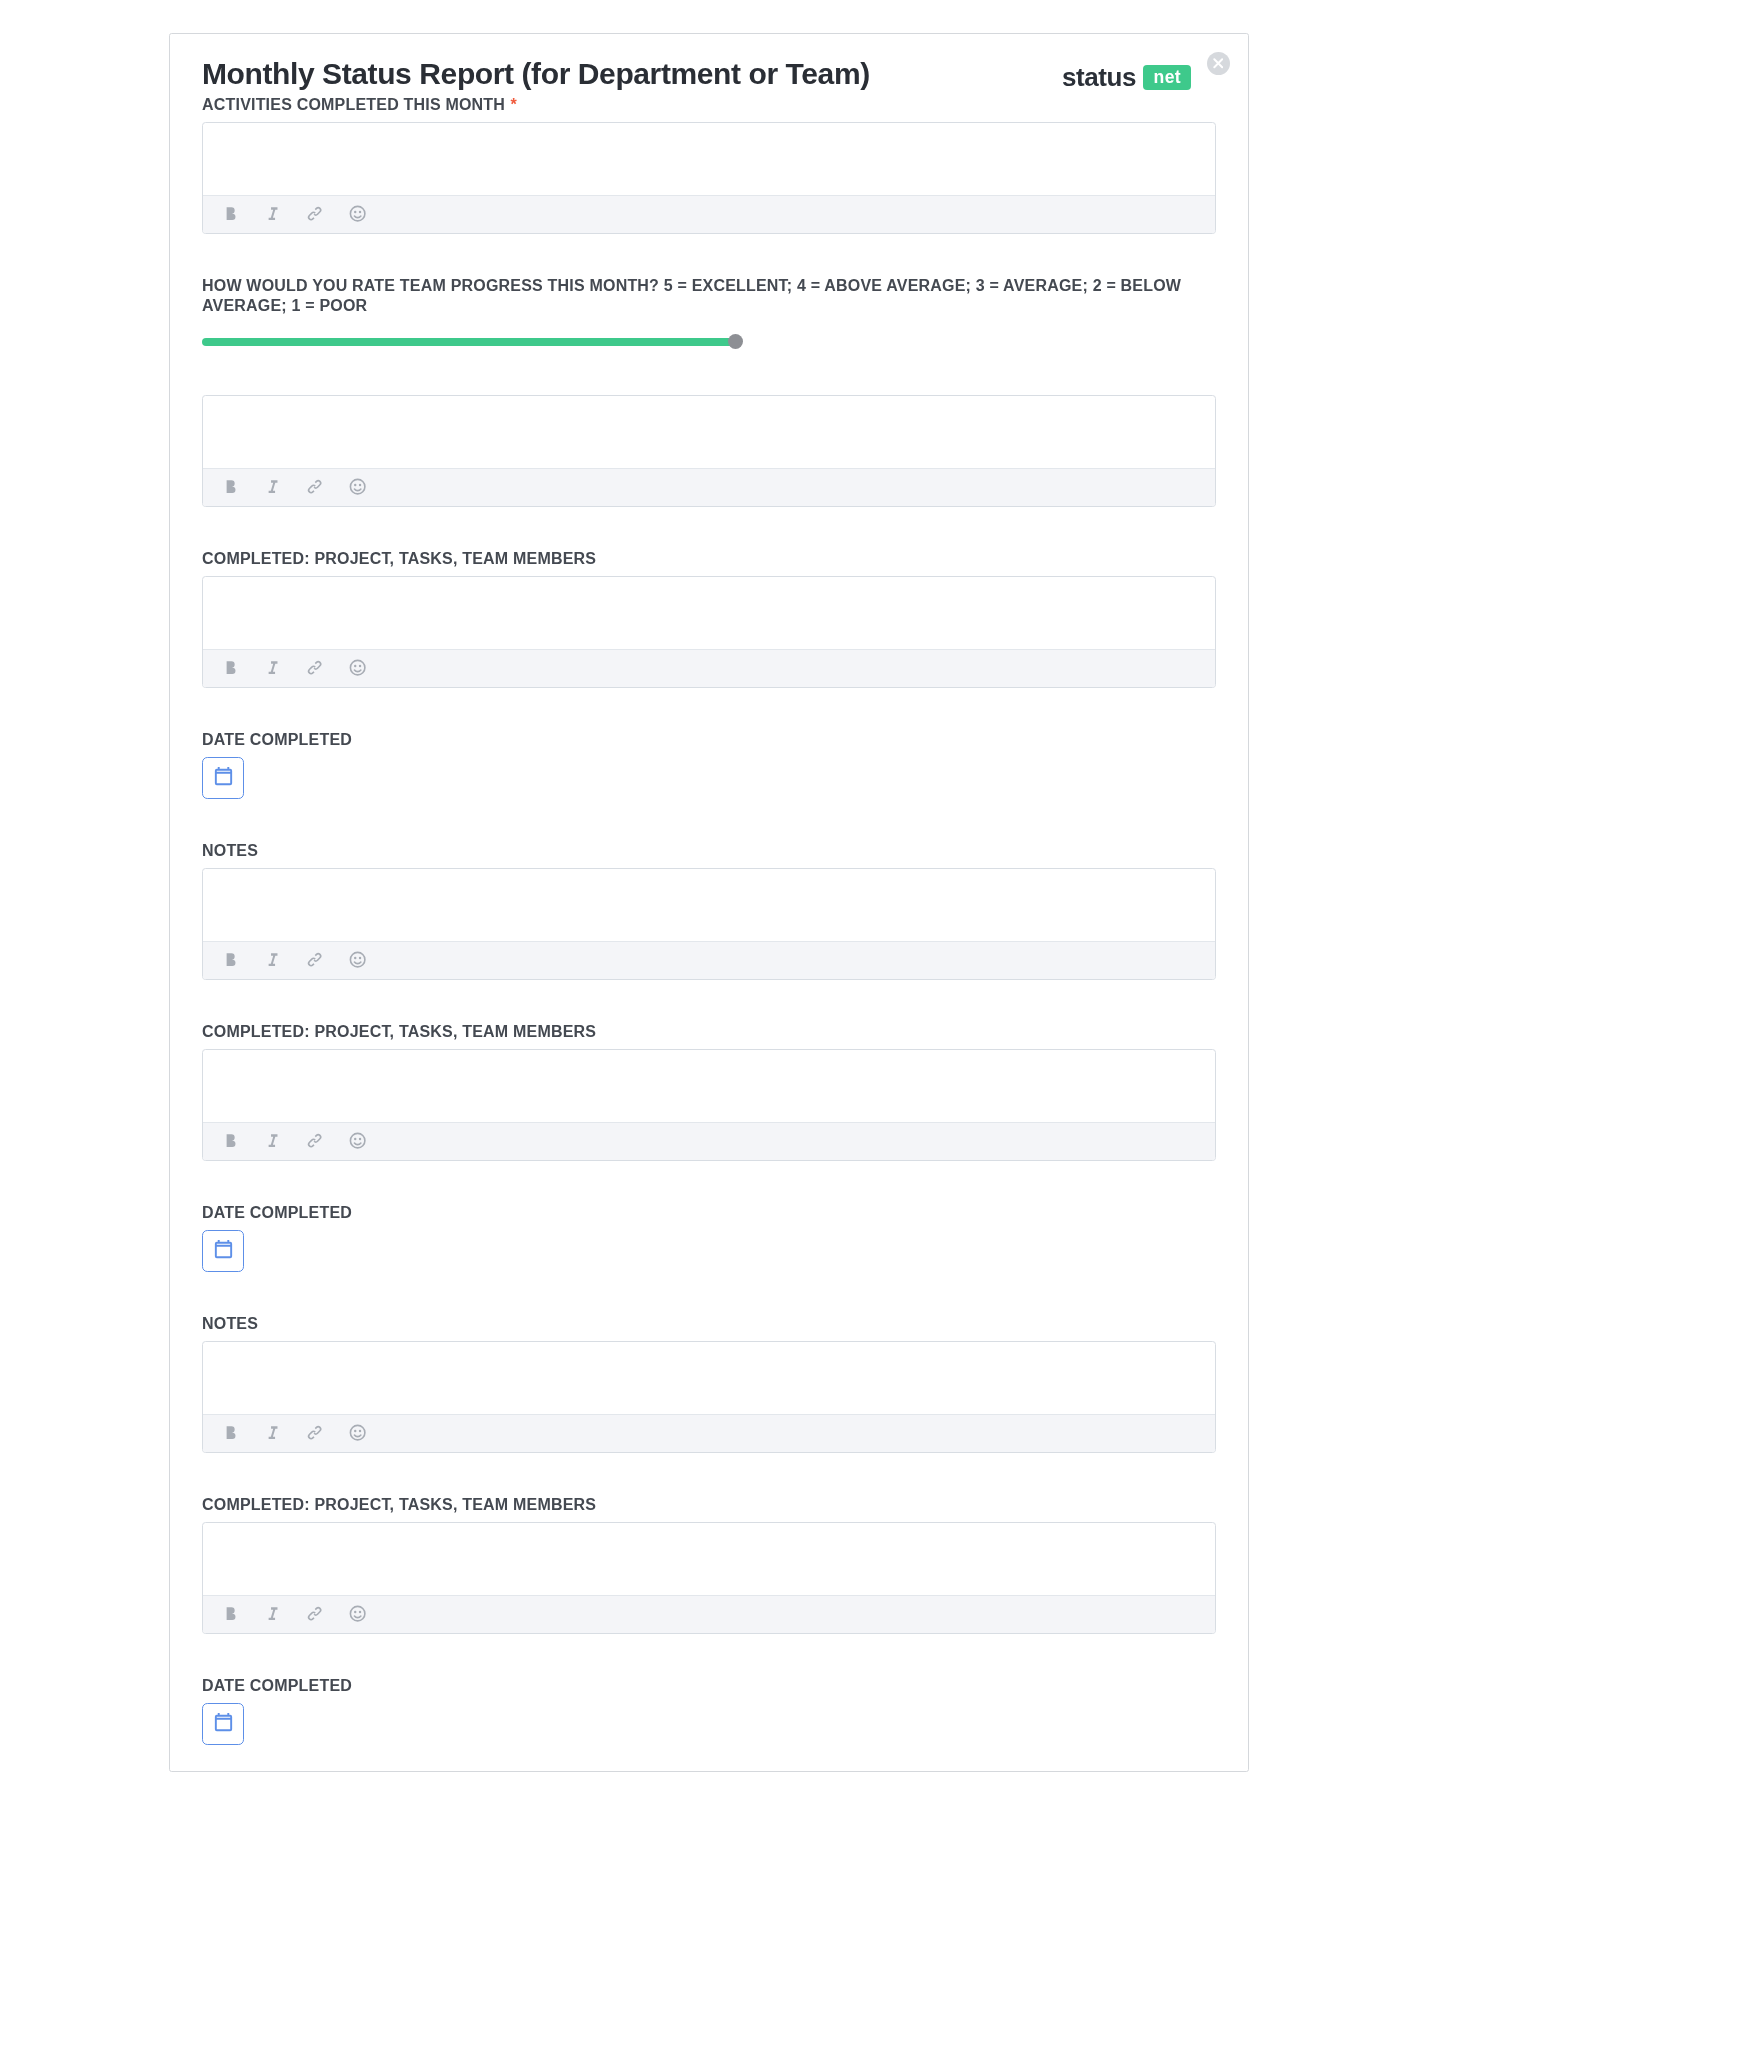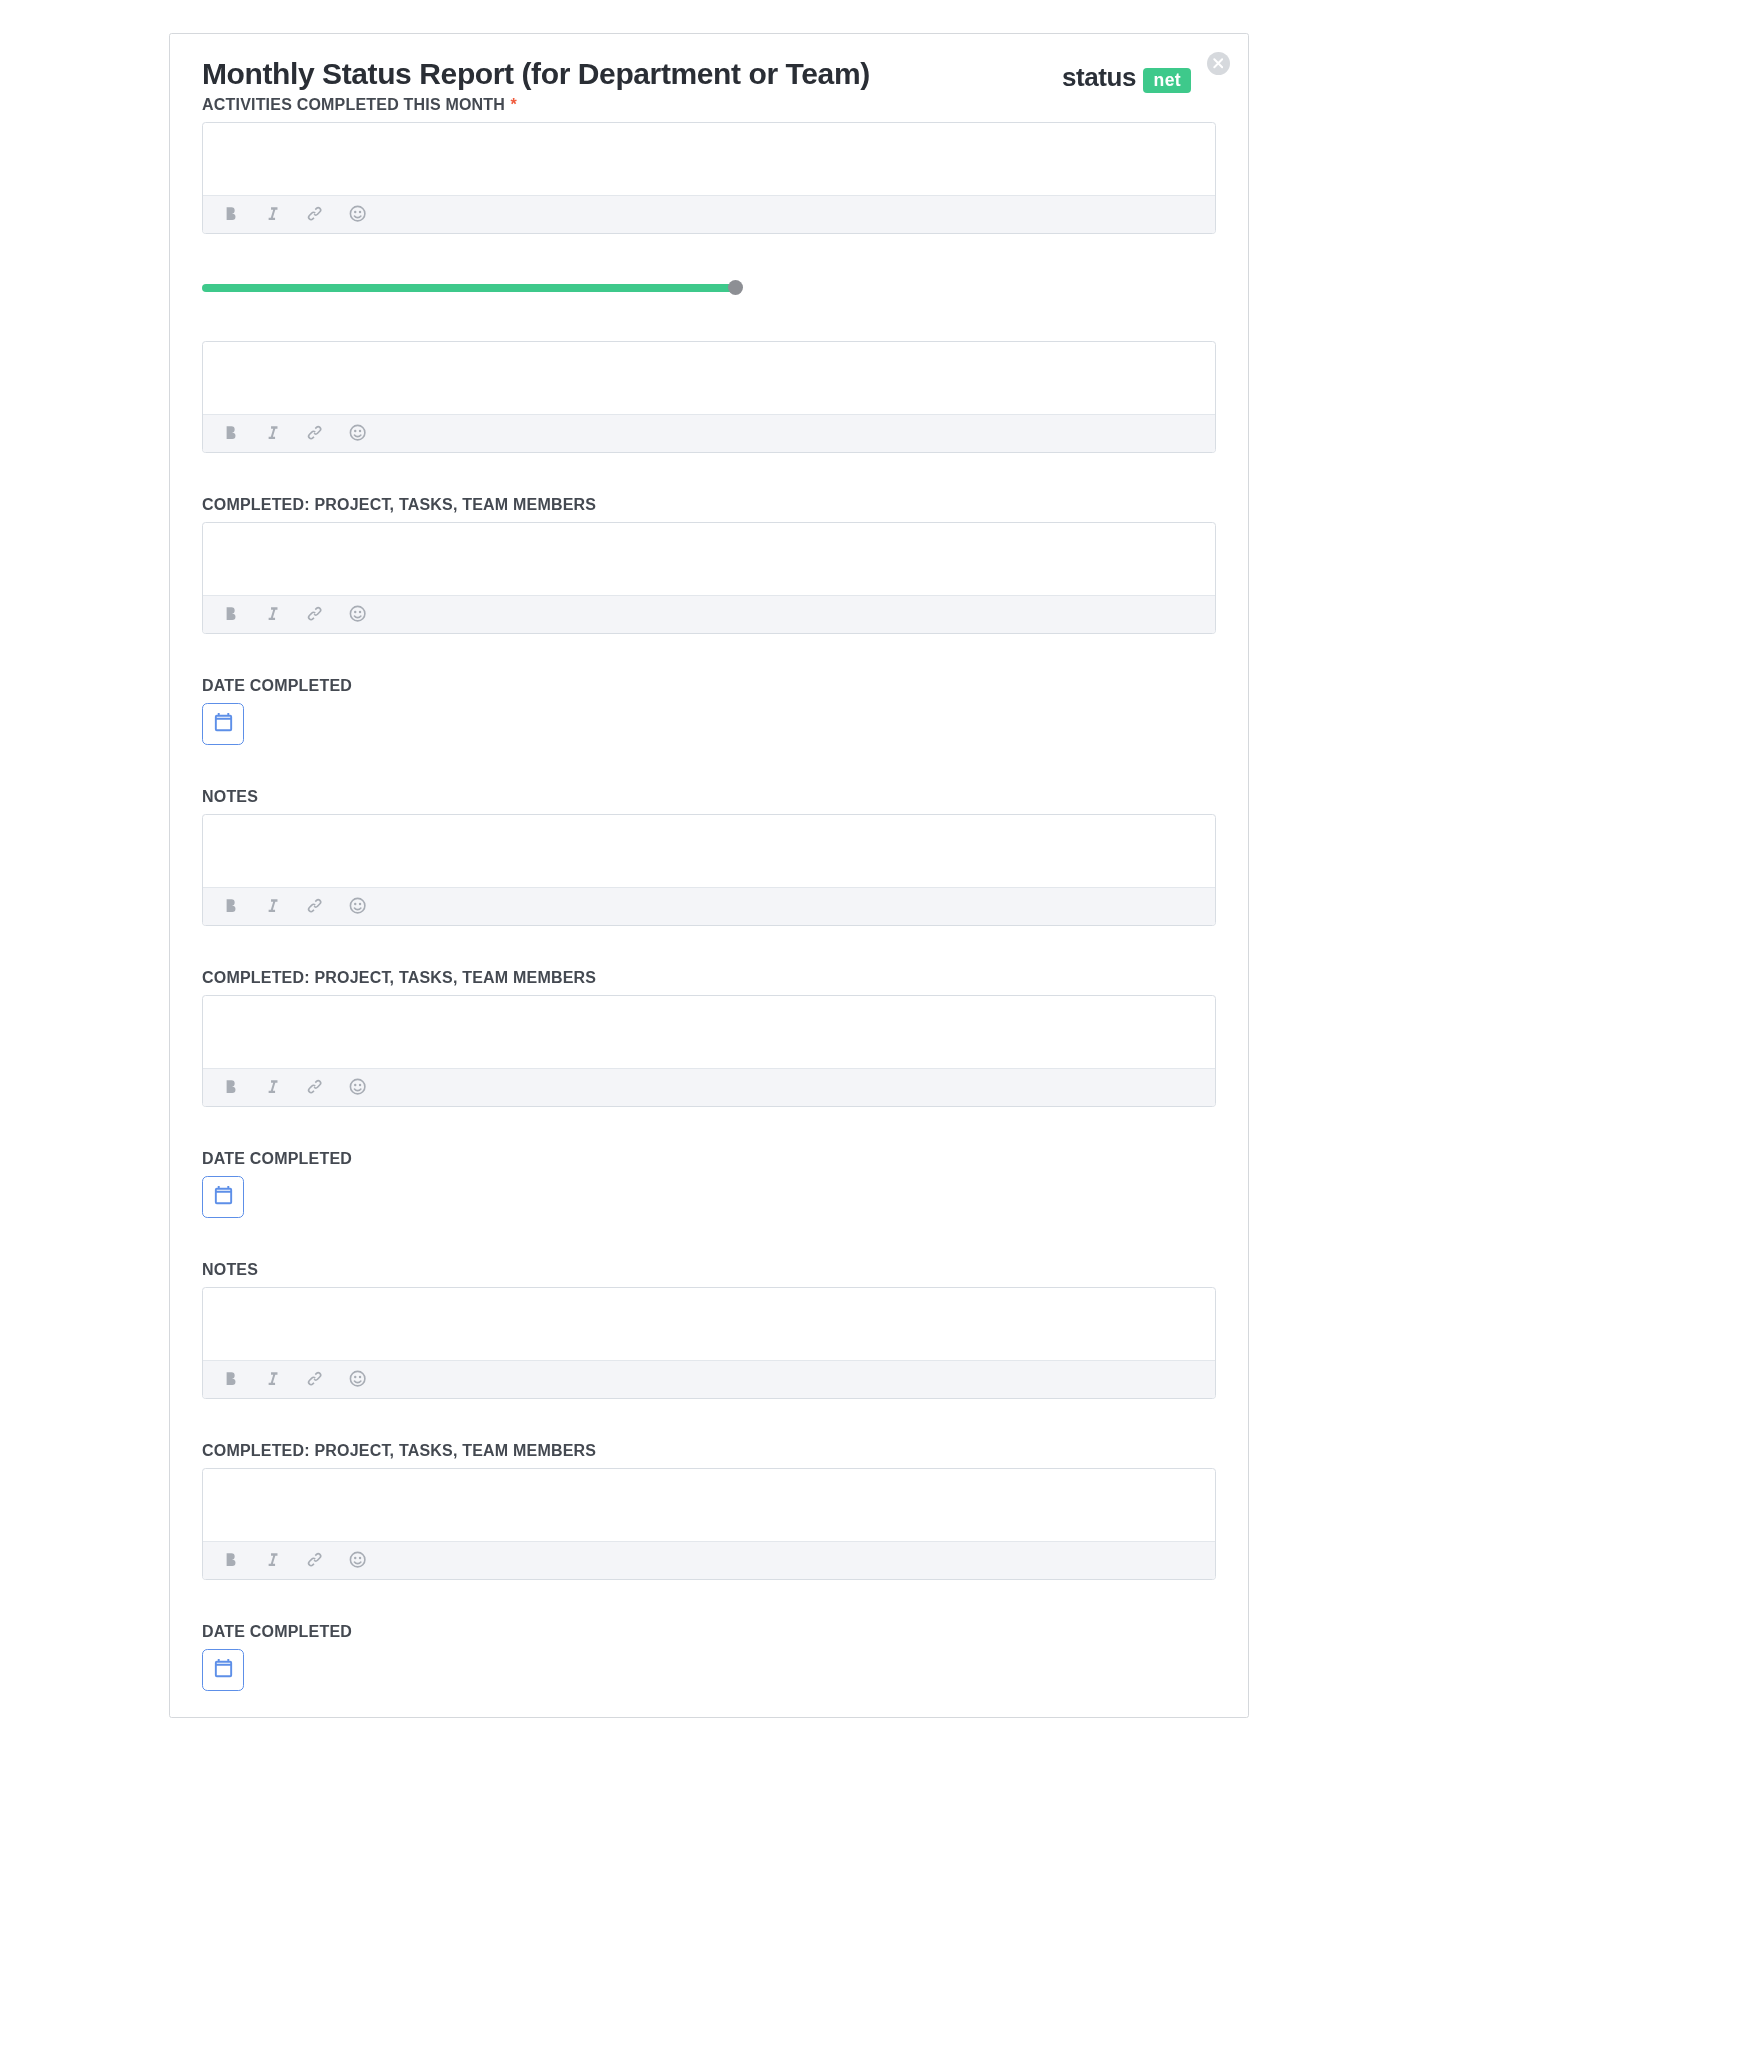--- a/index.html
+++ b/index.html
@@ -50,21 +50,21 @@
     display:flex;justify-content:space-between;align-items:flex-start;
   }
   .title{
     font-size:30px;
     font-weight:800;
     letter-spacing:-0.4px;
     margin:0 0 3.5px;
     color:#2a2e35;
   }
   .brand{
-    display:flex;align-items:flex-end;gap:7px;
+    display:flex;align-items:center;gap:7px;
     margin-top:5.3px;margin-right:24.6px;
   }
   .brand-status{
     font-size:26px;font-weight:800;letter-spacing:-0.4px;color:#2b3038;
   }
   .brand-pill{
     display:inline-flex;align-items:center;justify-content:center;
     background:var(--green);color:#fff;
     font-size:17.6px;font-weight:800;
     padding:1.8px 10.5px 2.6px;border-radius:4px;
@@ -188,20 +188,21 @@
                   <circle cx="12" cy="12" r="9" fill="none" stroke="currentColor" stroke-width="2"></circle>
                   <circle cx="9" cy="10" r="1.5"></circle>
                   <circle cx="15" cy="10" r="1.5"></circle>
                   <path d="M8 15c1 1.3 2.4 2 4 2s3-.7 4-2" fill="none" stroke="currentColor" stroke-width="2" stroke-linecap="round"></path>
                 </svg>
     </span>
   </div>
 </div>
         </div>
         <div class="field">
+          <div class="label">HOW WOULD YOU RATE TEAM PROGRESS THIS MONTH? 5 = EXCELLENT; 4 = ABOVE AVERAGE; 3 = AVERAGE; 2 = BELOW AVERAGE; 1 = POOR</div>
           <div class="slider-wrap">
             <div class="slider-track"></div>
             <div class="slider-thumb"></div>
           </div>
         </div>
         <div class="field">
           <div class="rt-field">
             <div class="rt-area" contenteditable="true" style=""></div>
   <div class="rt-toolbar">
     <span class="tbtn">

